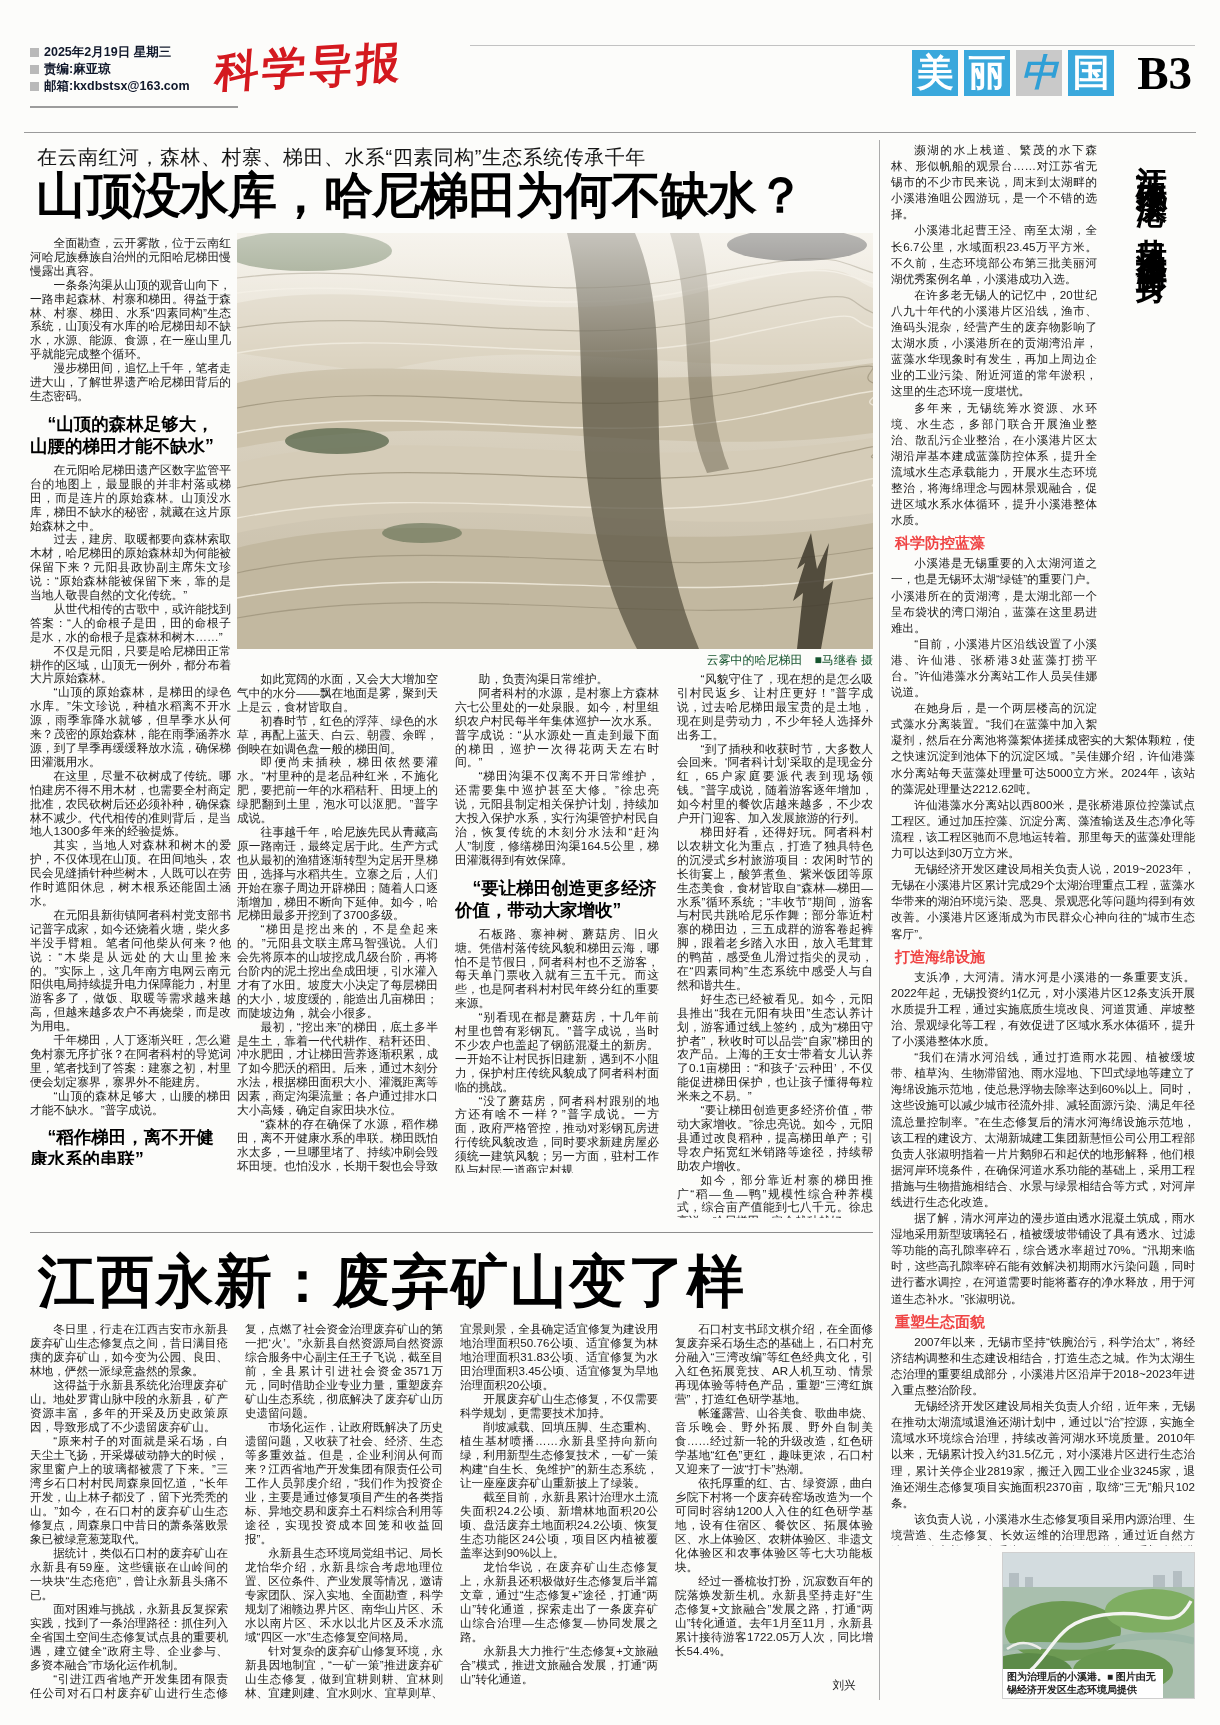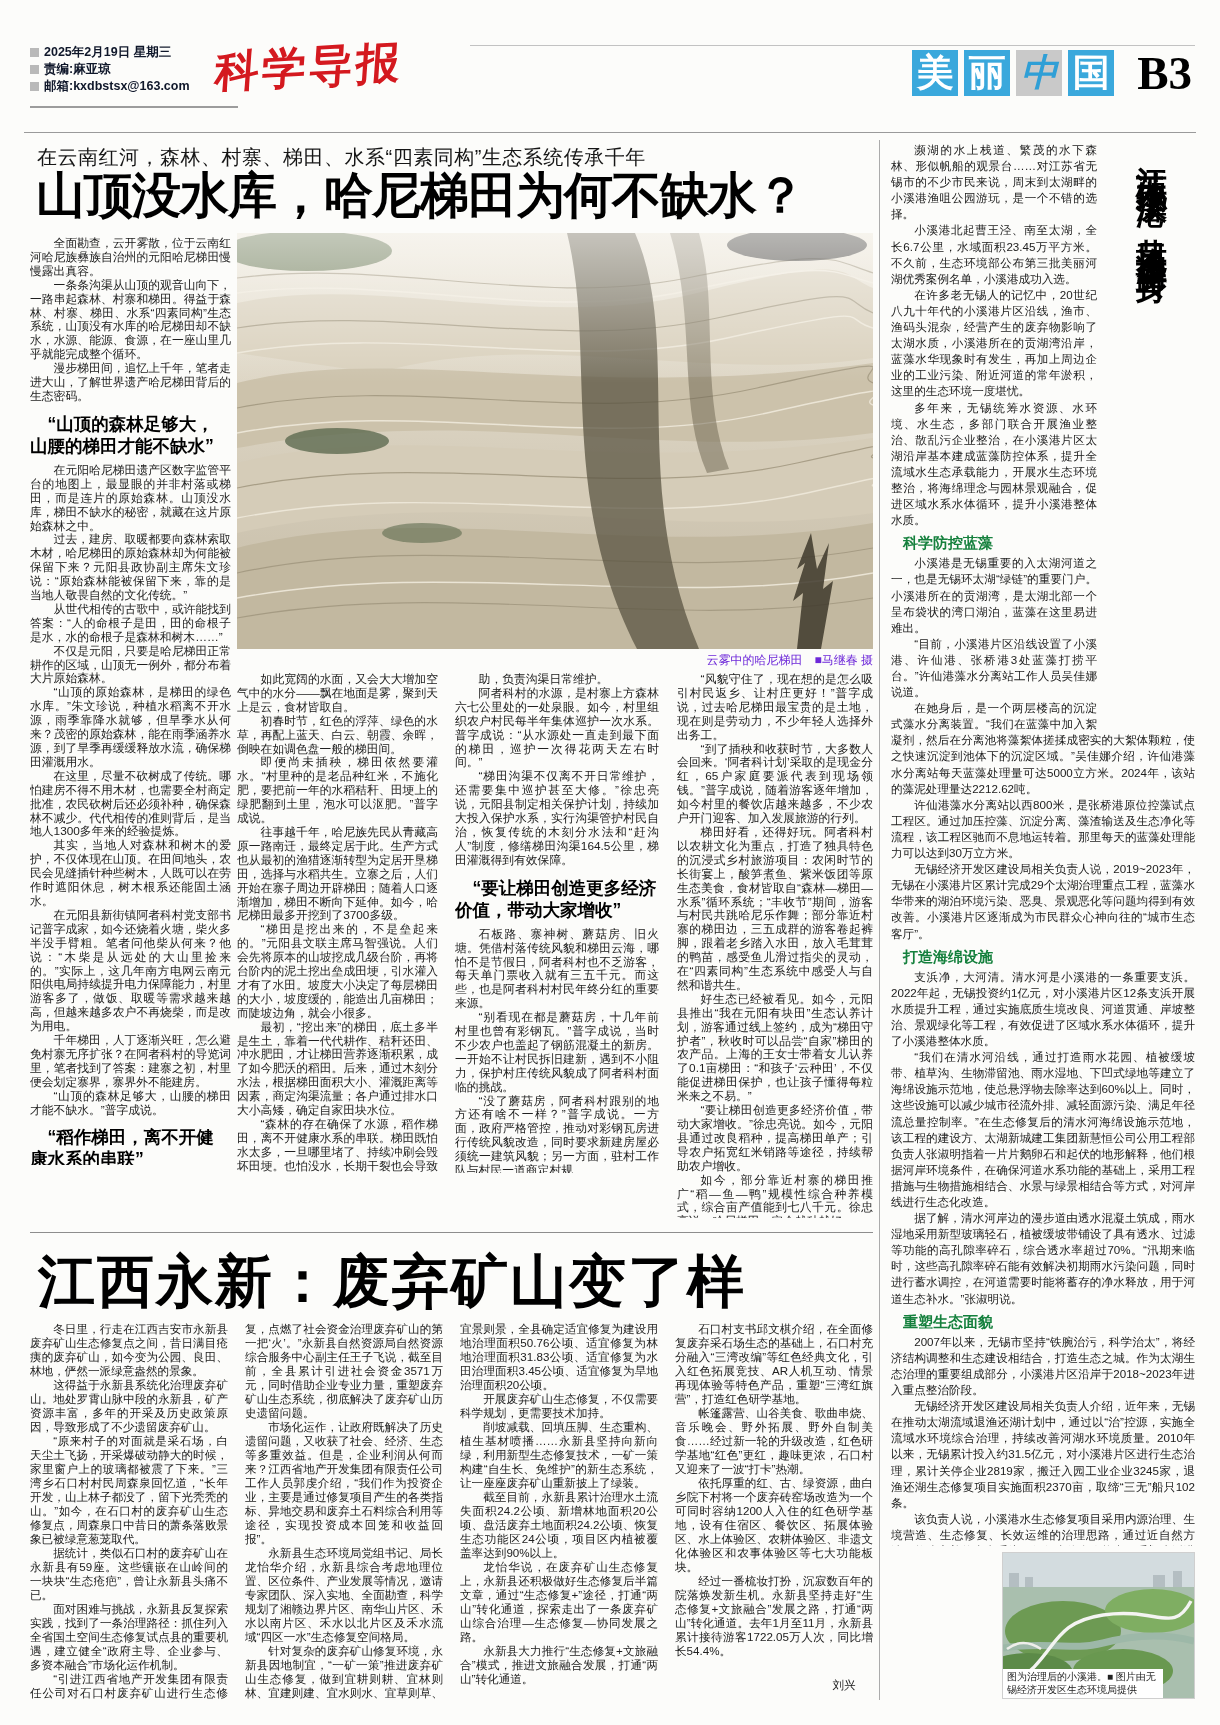--- a/index.html
+++ b/index.html
@@ -25,38 +25,38 @@
             line-height:1.08;letter-spacing:-1px;}
   .mcol{font-size:11.8px;line-height:13.9px;text-align:justify;color:#202020;overflow:hidden;}
   .mcol p.para,.bcols p.para,#right-art p.para{margin:0;text-indent:2em;}
   .subhead{font-weight:bold;font-size:17.5px;line-height:22px;margin:9px 0 7px;text-align:left;text-indent:1em;color:#000;}
   .author-sig{text-align:right;padding-right:1.5em;margin-top:20px;}
   #col1{left:30px;top:237px;width:201px;height:928px;}
   #col2{left:237px;top:673px;width:201px;height:500px;}
   #col3{left:455px;top:673px;width:204px;height:500px;}
   #col4{left:677px;top:673px;width:196px;height:545px;}
   #terrace-photo{left:237px;top:233px;width:636px;height:416px;background:#d8d0bf;}
-  #terrace-cap{left:237px;top:652px;width:636px;text-align:right;font-size:12px;color:#6d28d9;}
+  #terrace-cap{left:237px;top:652px;width:636px;text-align:right;font-size:12px;color:#14532d;}
   
   #vrule{left:879px;top:140px;width:1px;height:1560px;background:#ababab;}
   #hrule-bottom{left:30px;top:1232px;width:843px;height:1px;background:#8d8d8d;}
   
   #b-headline{left:38px;top:1244px;width:830px;font-family:"Liberation Serif",serif;
               font-size:57px;font-weight:900;letter-spacing:2px;color:#000;}
   .bcols{left:30px;top:1322px;width:843px;height:392px;column-count:4;column-gap:17px;
          font-size:11.6px;line-height:14px;text-align:justify;overflow:hidden;color:#202020;}
   
   #right-art{left:891px;top:142px;width:304px;height:1404px;font-size:11.6px;line-height:16.1px;
              text-align:justify;overflow:hidden;color:#202020;}
   #v-headline{float:right;writing-mode:vertical-rl;width:88px;height:578px;margin:0 0 10px 10px;
               font-family:"Liberation Serif",serif;font-size:31px;font-weight:900;color:#000;
               letter-spacing:5px;text-align:left;line-height:88px;}
-  .r-subhead{font-weight:bold;font-size:15px;margin:7px 12px 4px;text-align:left;color:#15803d;}
+  .r-subhead{font-weight:bold;font-size:15px;margin:7px 4px 4px;text-align:left;color:#ef4444;}
   #park-photo{left:1002px;top:1552px;width:193px;height:147px;z-index:3;background:#84cc16;
-              border:1px solid #cfcfcf;box-sizing:border-box;}
+              border:1px solid #cfcfcf;box-sizing:border-box;font-weight:bold;}
   #park-cap{position:absolute;left:0;bottom:0;width:152px;background:#fff;font-size:10px;
             line-height:12.5px;padding:2px 4px;color:#222;text-align:left;}
 </style>
 </head>
 <body>
 
 <div id="page">
 
   <div class="abs" id="topline"></div>
   <div class="abs" id="hdr-info">

